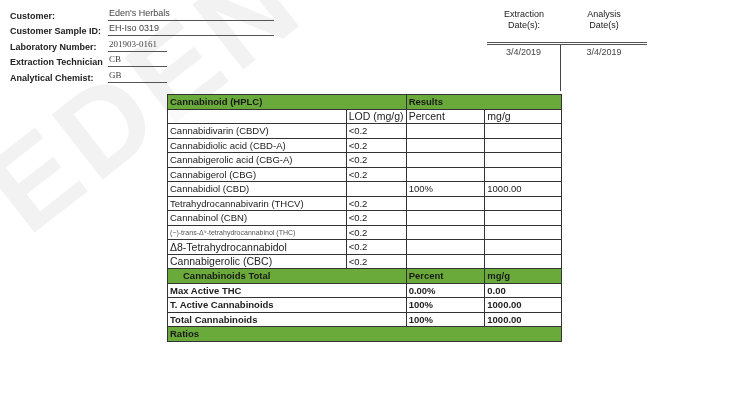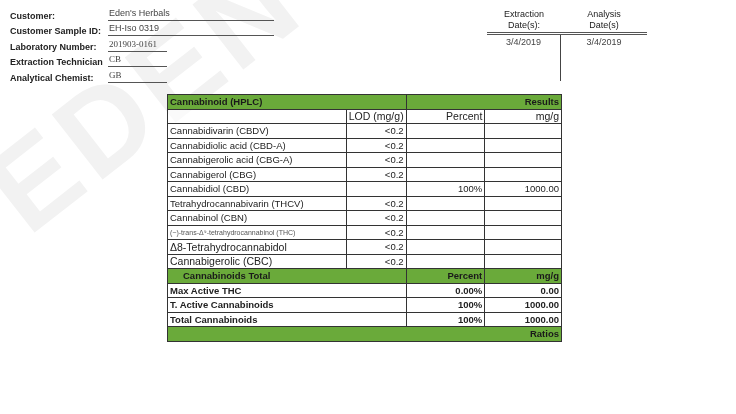--- a/index.html
+++ b/index.html
@@ -15,35 +15,35 @@
   }
 
   .info { position: absolute; left: 10px; top: 5px; z-index: 1; }
   .info-row { display: flex; align-items: flex-end; height: 15.5px; }
   .info-label { font-size: 9px; font-weight: bold; color: #222; width: 98px; white-space: nowrap; margin-top: 48px; }
   .info-value { font-size: 9px; color: #444; border-bottom: 1.5px solid #555; padding-left: 1px; height: 14px; line-height: 13px; }
   .w-long { width: 166px; }
   .w-short { width: 59px; font-family: Liberation Serif, serif; }
 
   .dates { position: absolute; left: 487px; top: 9px; width: 160px; z-index: 1; }
-  .dates-head { display: flex; border-bottom: 3px double #555; padding-bottom: 1px; }
+  .dates-head { display: flex; border-bottom: 3px double #555; padding-bottom: 11px; }
   .dates-head div { font-size: 9px; color: #222; text-align: center; line-height: 11px; }
   .dates-vals { display: flex; justify-content: center; }
   .dates-vals div { font-size: 9px; color: #444; text-align: center; height: 46px; padding-top: 2px; }
   .col-ext { width: 74px; border-right: 1px solid #444; }
   .col-ana { width: 86px; }
 
   table.results {
     position: absolute; left: 167px; top: 94px; width: 395px;
     border-collapse: collapse; z-index: 1; font-size: 9.5px;
   }
   table.results td { border: 1px solid #333; height: 14.5px; padding: 0 2px; white-space: nowrap; background: rgba(255,255,255,0.6); }
   td.green { background: #6aaa3a !important; font-weight: bold; color: #1a1a1a; }
   td.yellow { background: #f5f500 !important; font-weight: bold; color: #222; text-align: right; }
-  td.c { text-align: right; }
+  td.c { text-align: left; }
   td.b { font-weight: bold; }
   td.small { font-size: 7px; color: #555; }
   td.big { font-size: 10.5px; }
   .red { color: #cc1111; }
 </style>
 </head>
 <body>
 
 <div class="watermark">EDEN'S HERBALS</div>
 

